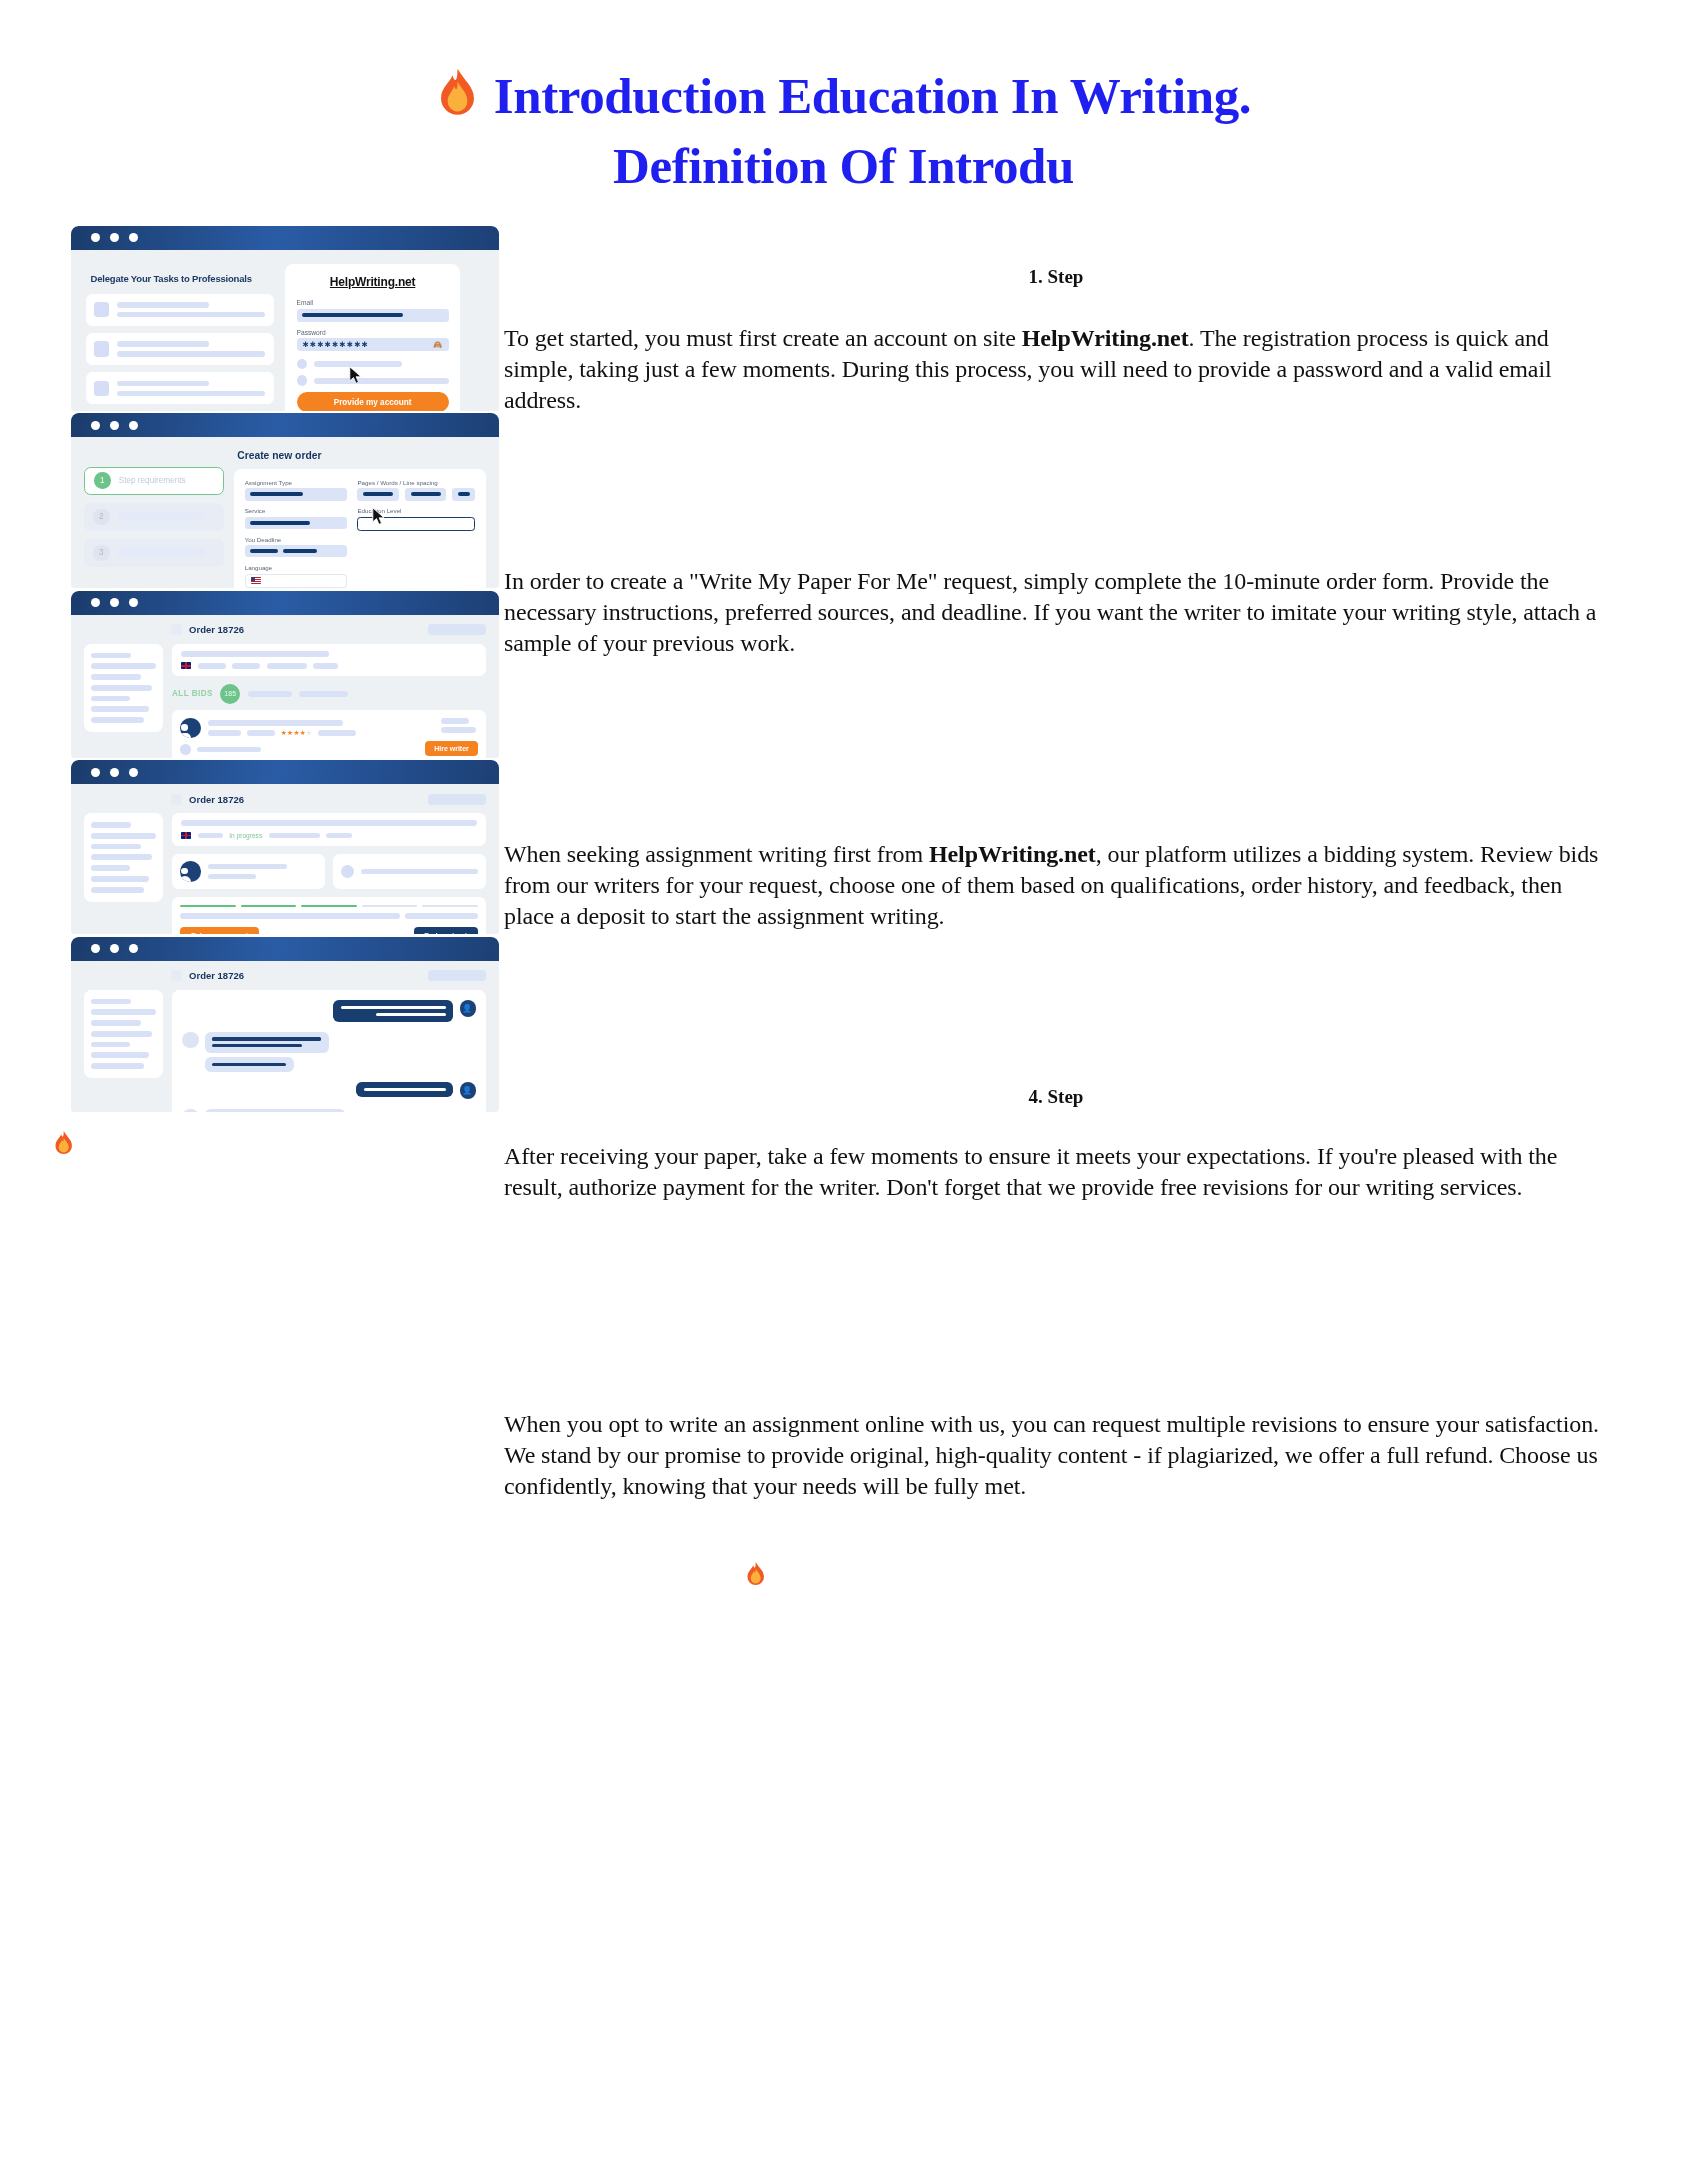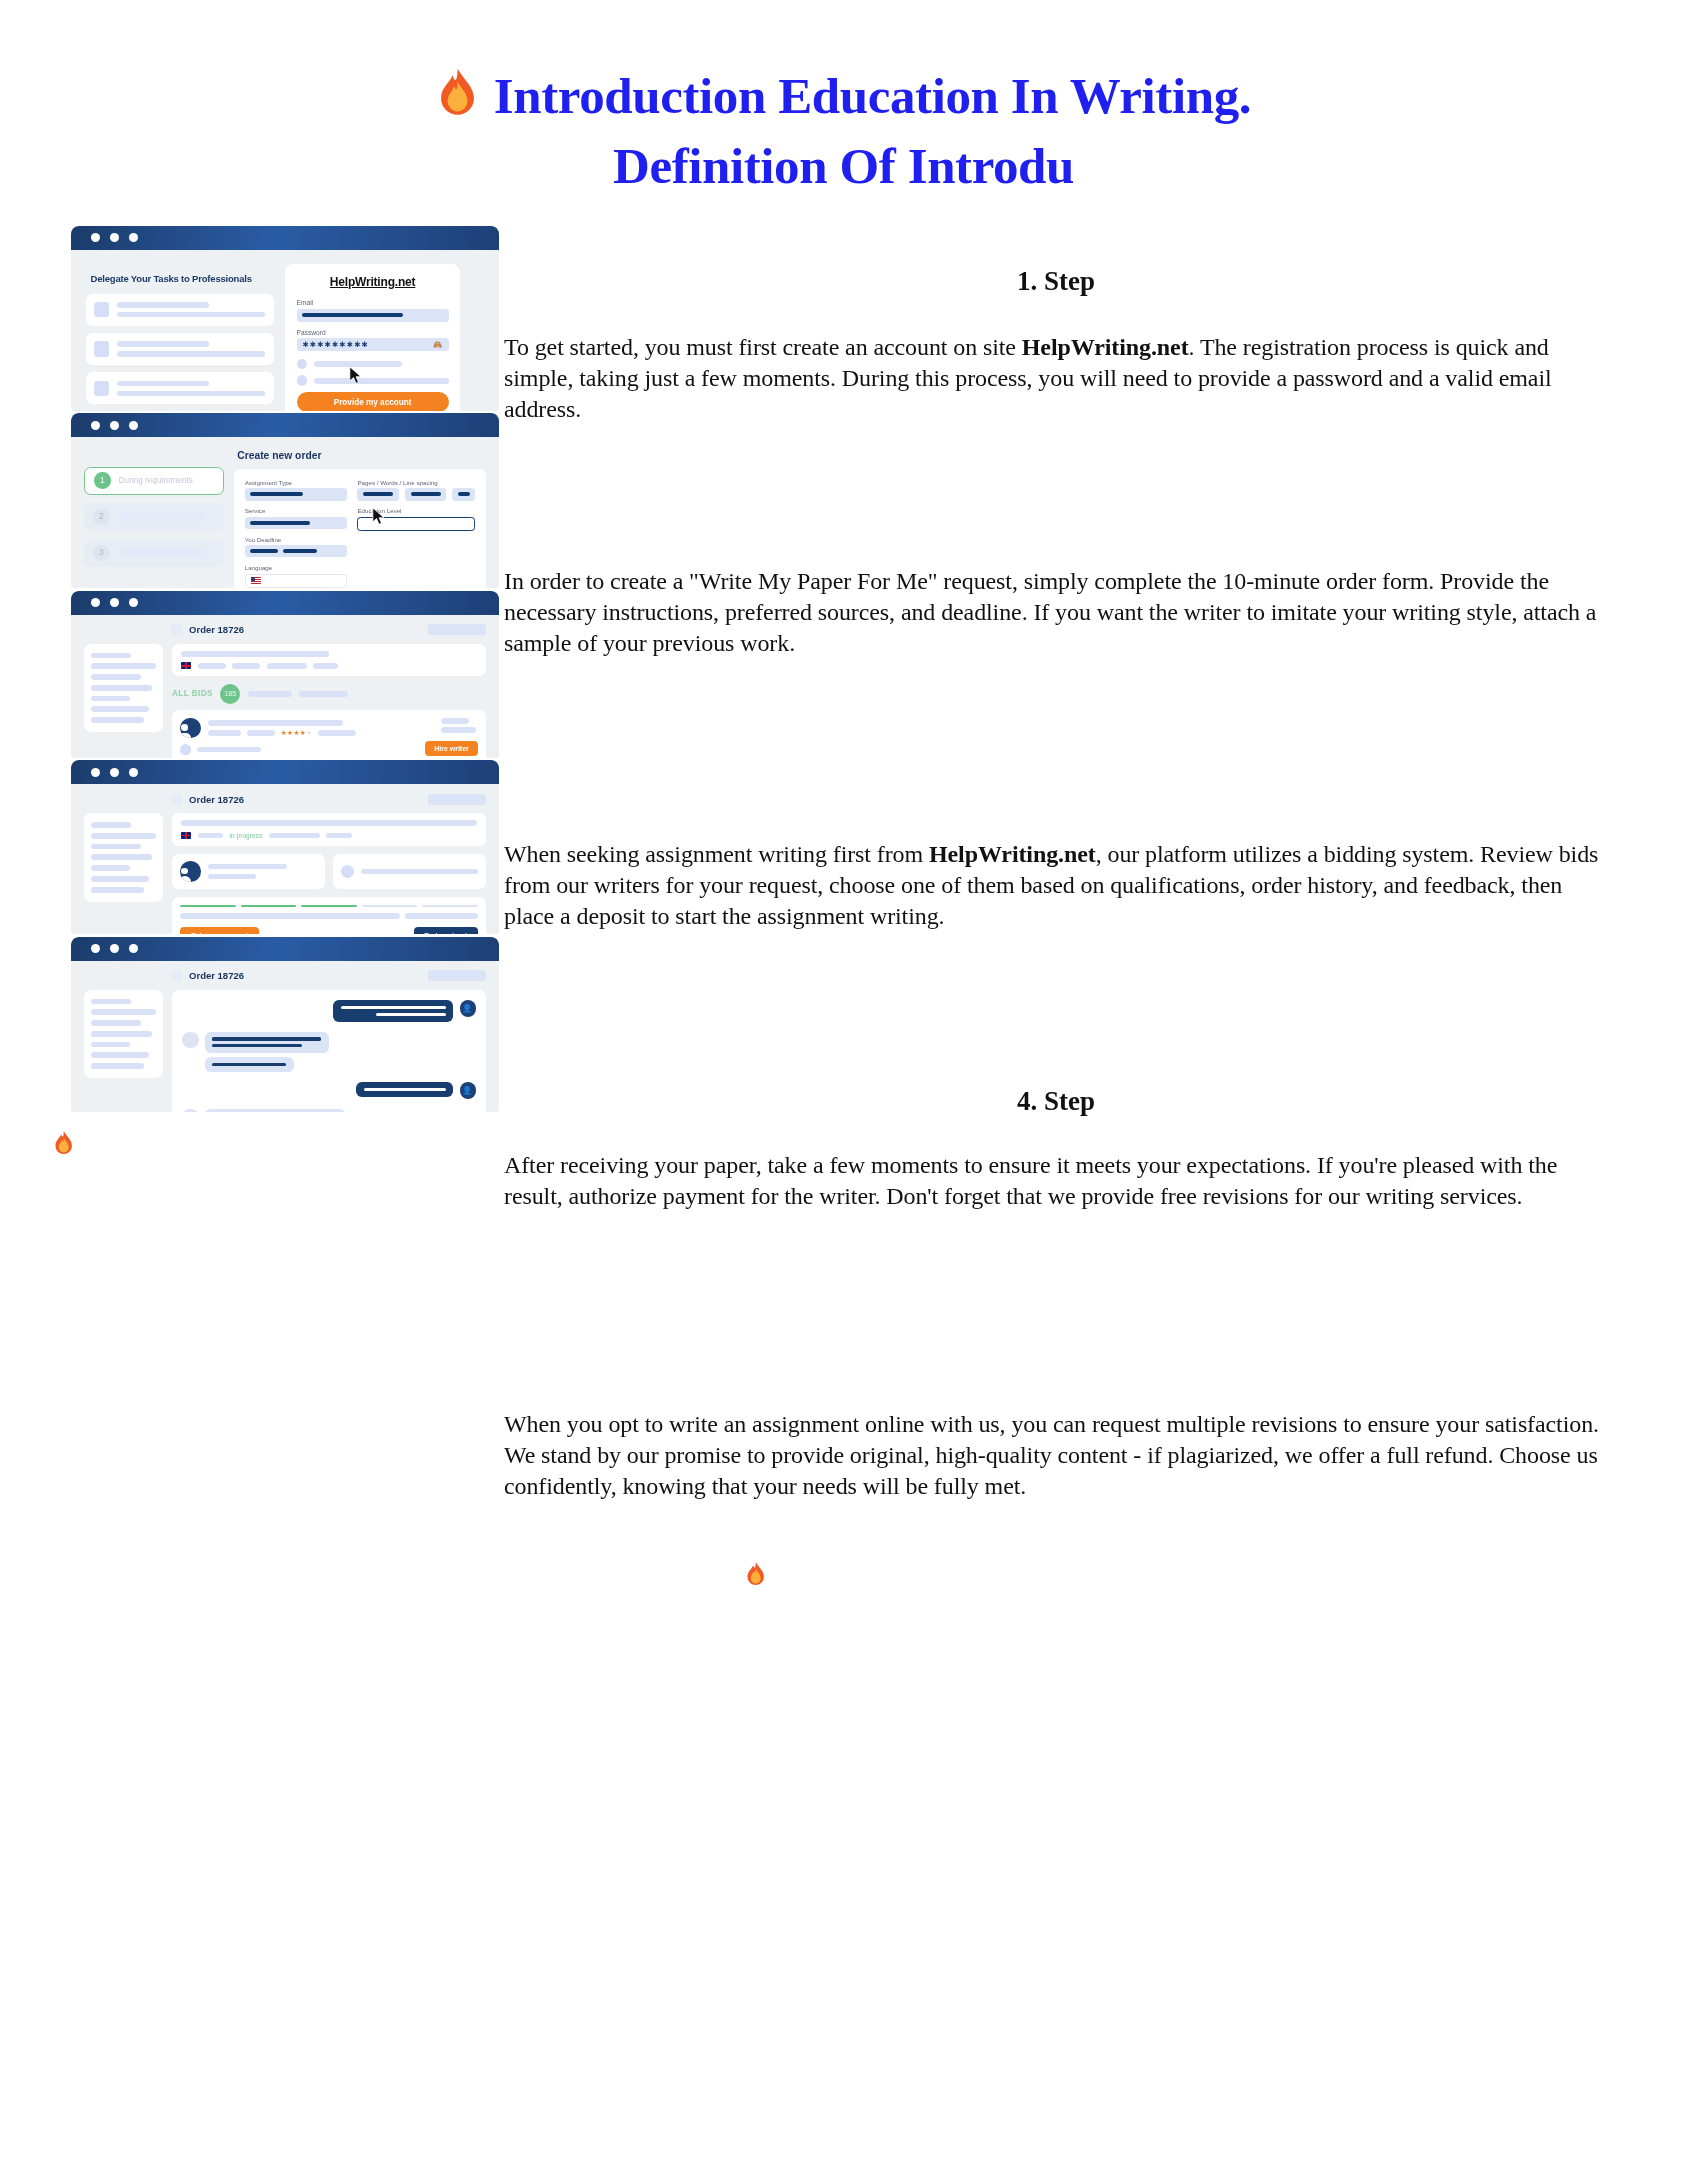--- a/index.html
+++ b/index.html
@@ -192,21 +192,21 @@
   .bub-l { background:#dbe4f7; border-radius:5.8px; padding:5.8px 7.4px; min-width:74px;}
   .bub-l .ln { background:#173e6f; height:3.3px; border-radius:1.6px; margin-bottom:3.3px;}
   .msg-ava { width:16.5px; height:16.5px; border-radius:50%; background:#1c4176; flex:none;
     display:flex; align-items:center; justify-content:center; color:#fff; font-size:8.2px;}
   .msg-ava.grey { background:#dde4f3; }
 
   
   .step-block { position:relative; }
   .step-title {
     text-align:center; font-family:"Liberation Serif", serif; font-weight:bold;
-    font-size:27px; color:#111; margin:0;
+    font-size:19px; color:#111; margin:0;
   }
   .step-text {
     font-family:"Liberation Serif", serif; font-size:24px; color:#111;
     line-height:1.31; margin:0; letter-spacing:-0.1px;
   }
   .step-text b { font-weight:bold; }
 </style>
 </head>
 <body>
 
@@ -291,21 +291,21 @@
       <div class="titlebar">
         <span class="dot"></span>
         <span class="dot"></span>
         <span class="dot"></span>
       </div>
       <div class="shot-body" style="padding-top:6.6px">
         <div class="p2-wrap">
           <div class="p2-left">
             <div class="p2-step active">
               <span class="p2-num green">1</span>
-              <span class="p2-steplabel">During requirements</span>
+              <span class="p2-steplabel">Step requirements</span>
             </div>
             <div class="p2-step idle">
               <span class="p2-num grey">2</span>
               <span class="sk-l" style="width:87px;height:9px"></span>
             </div>
             <div class="p2-step idle">
               <span class="p2-num grey">3</span>
               <span class="sk-l" style="width:87px;height:9px"></span>
             </div>
           </div>

